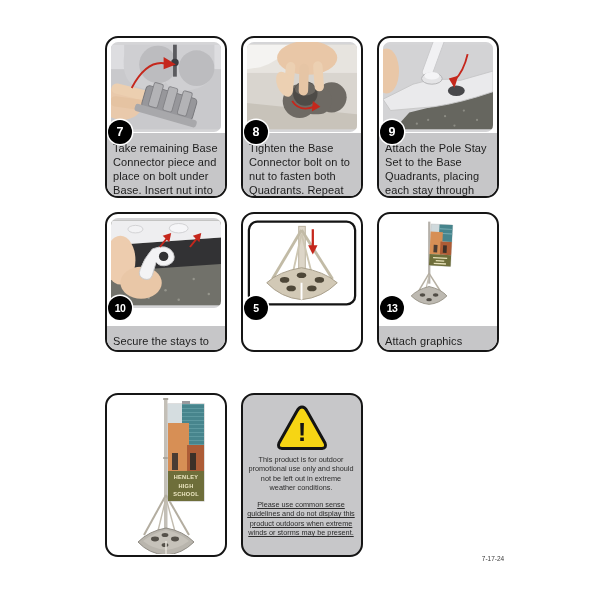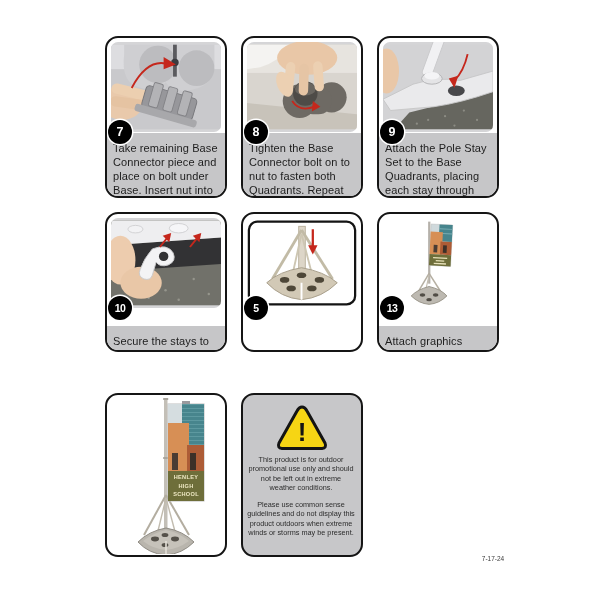--- a/index.html
+++ b/index.html
@@ -41,21 +41,21 @@
   }
   .badge.two-digit { font-size:10.5px; letter-spacing:-.5px; }
 
   
   .warning-panel { background:#c7c7c9; }
   .warn-triangle { position:absolute; left:50%; top:9px; transform:translateX(-50%); }
   .warn-text {
     position:absolute; left:4px; right:6px; top:60px;
     font-size:7.3px; line-height:1.3; color:#2c2c2c; text-align:center;
   }
-  .warn-text p + p { margin-top:7px; }
+  .warn-text p + p { margin-top:7px;text-decoration:underline; }
 
   
   .product-stage { position:absolute; inset:0; }
   .product-stage svg { position:absolute; left:0; top:0; }
   .banner {
     position:absolute; left:61px; top:9px; width:36px; height:97px;
     background:#d5dde0; box-shadow:0 0 0 .5px #bdbdbd;
   }
   .banner .glass  { position:absolute; left:38%; top:0; width:62%; height:44%;
     background:repeating-linear-gradient(180deg,#5d99a0 0 1px,#47858d 1px 4px); }

